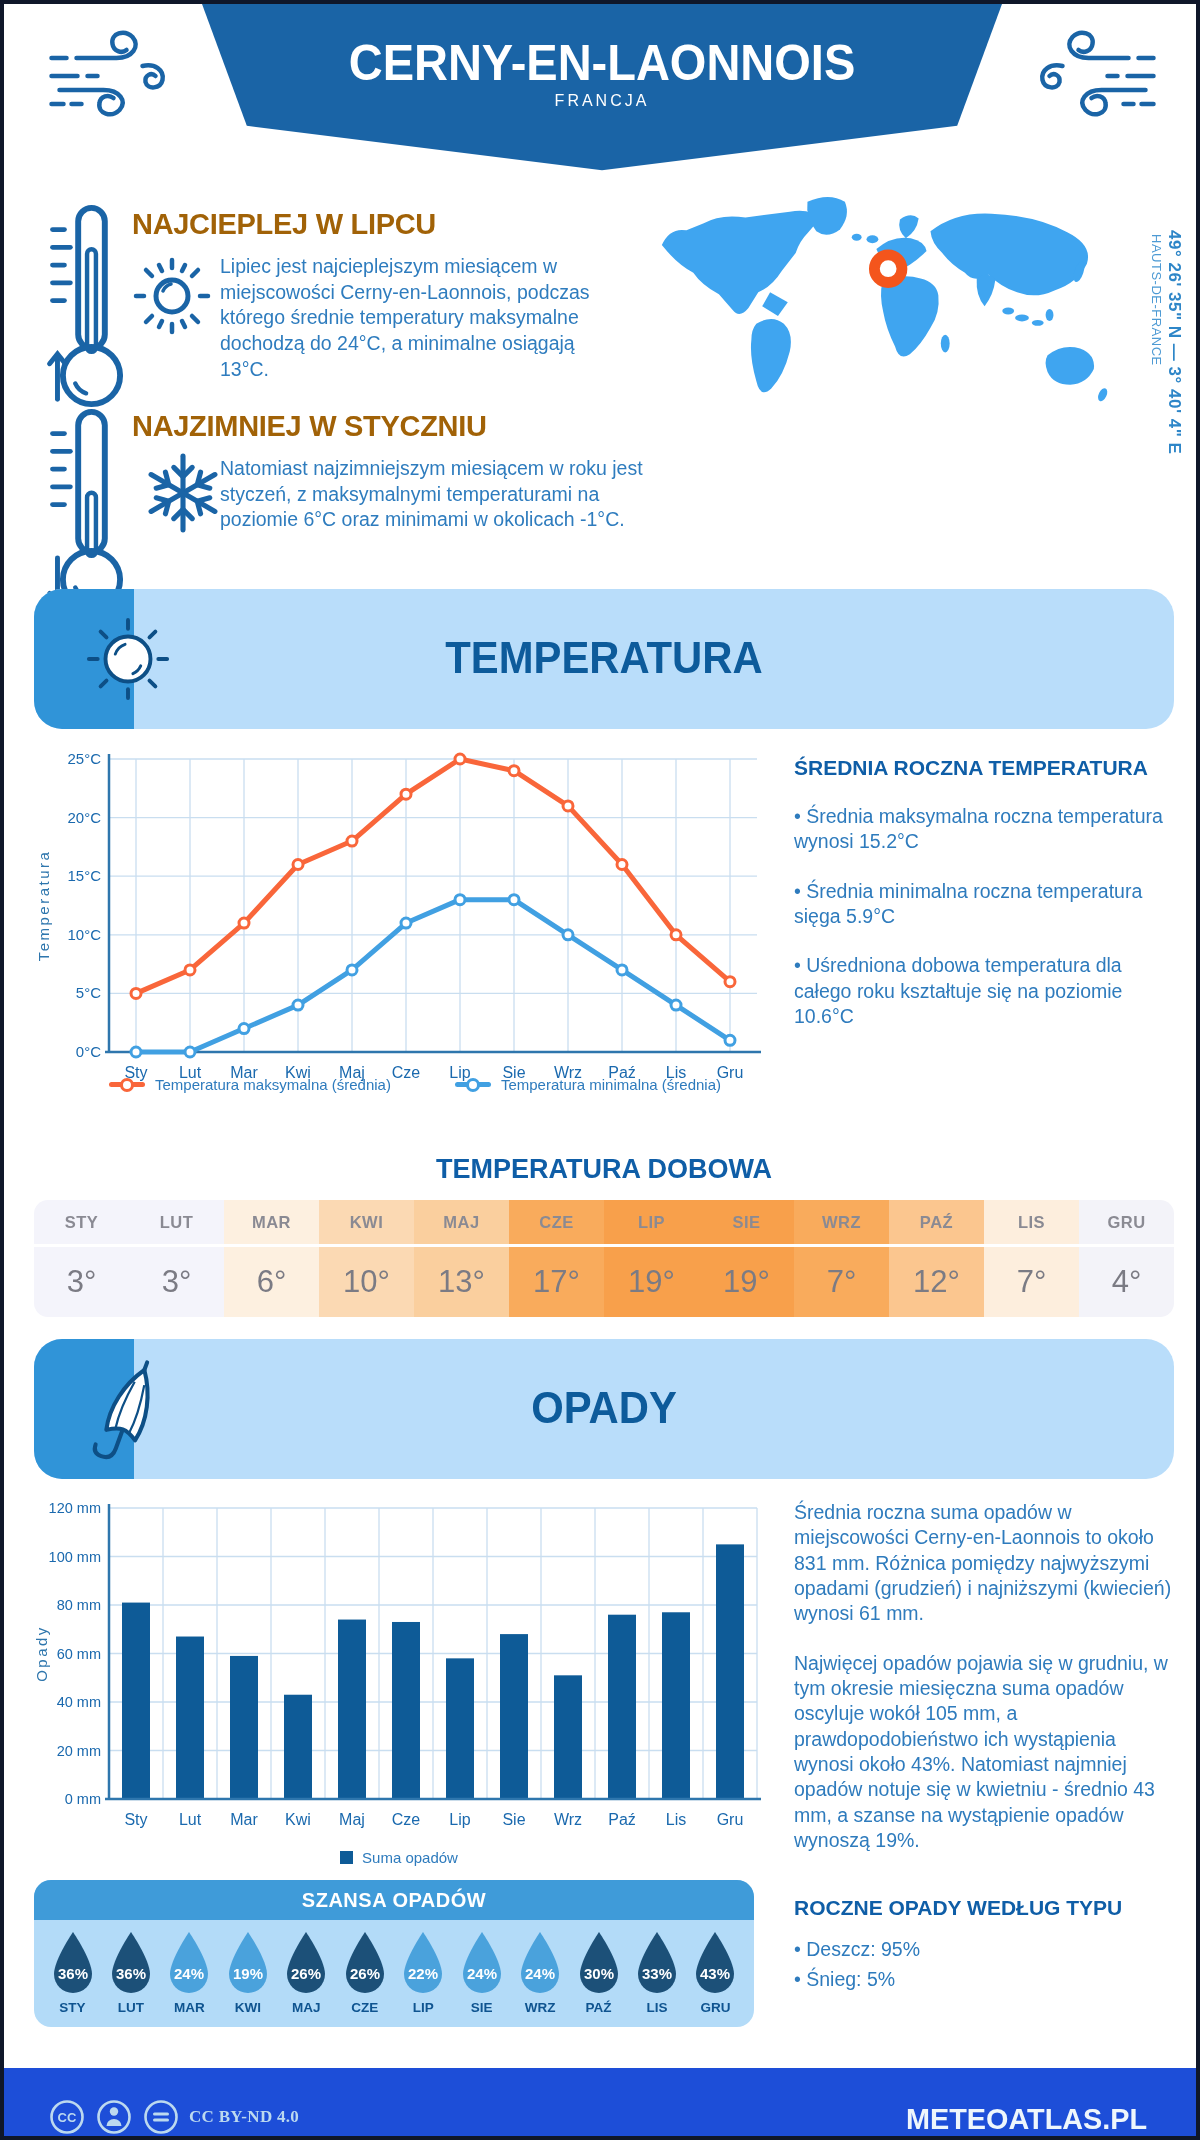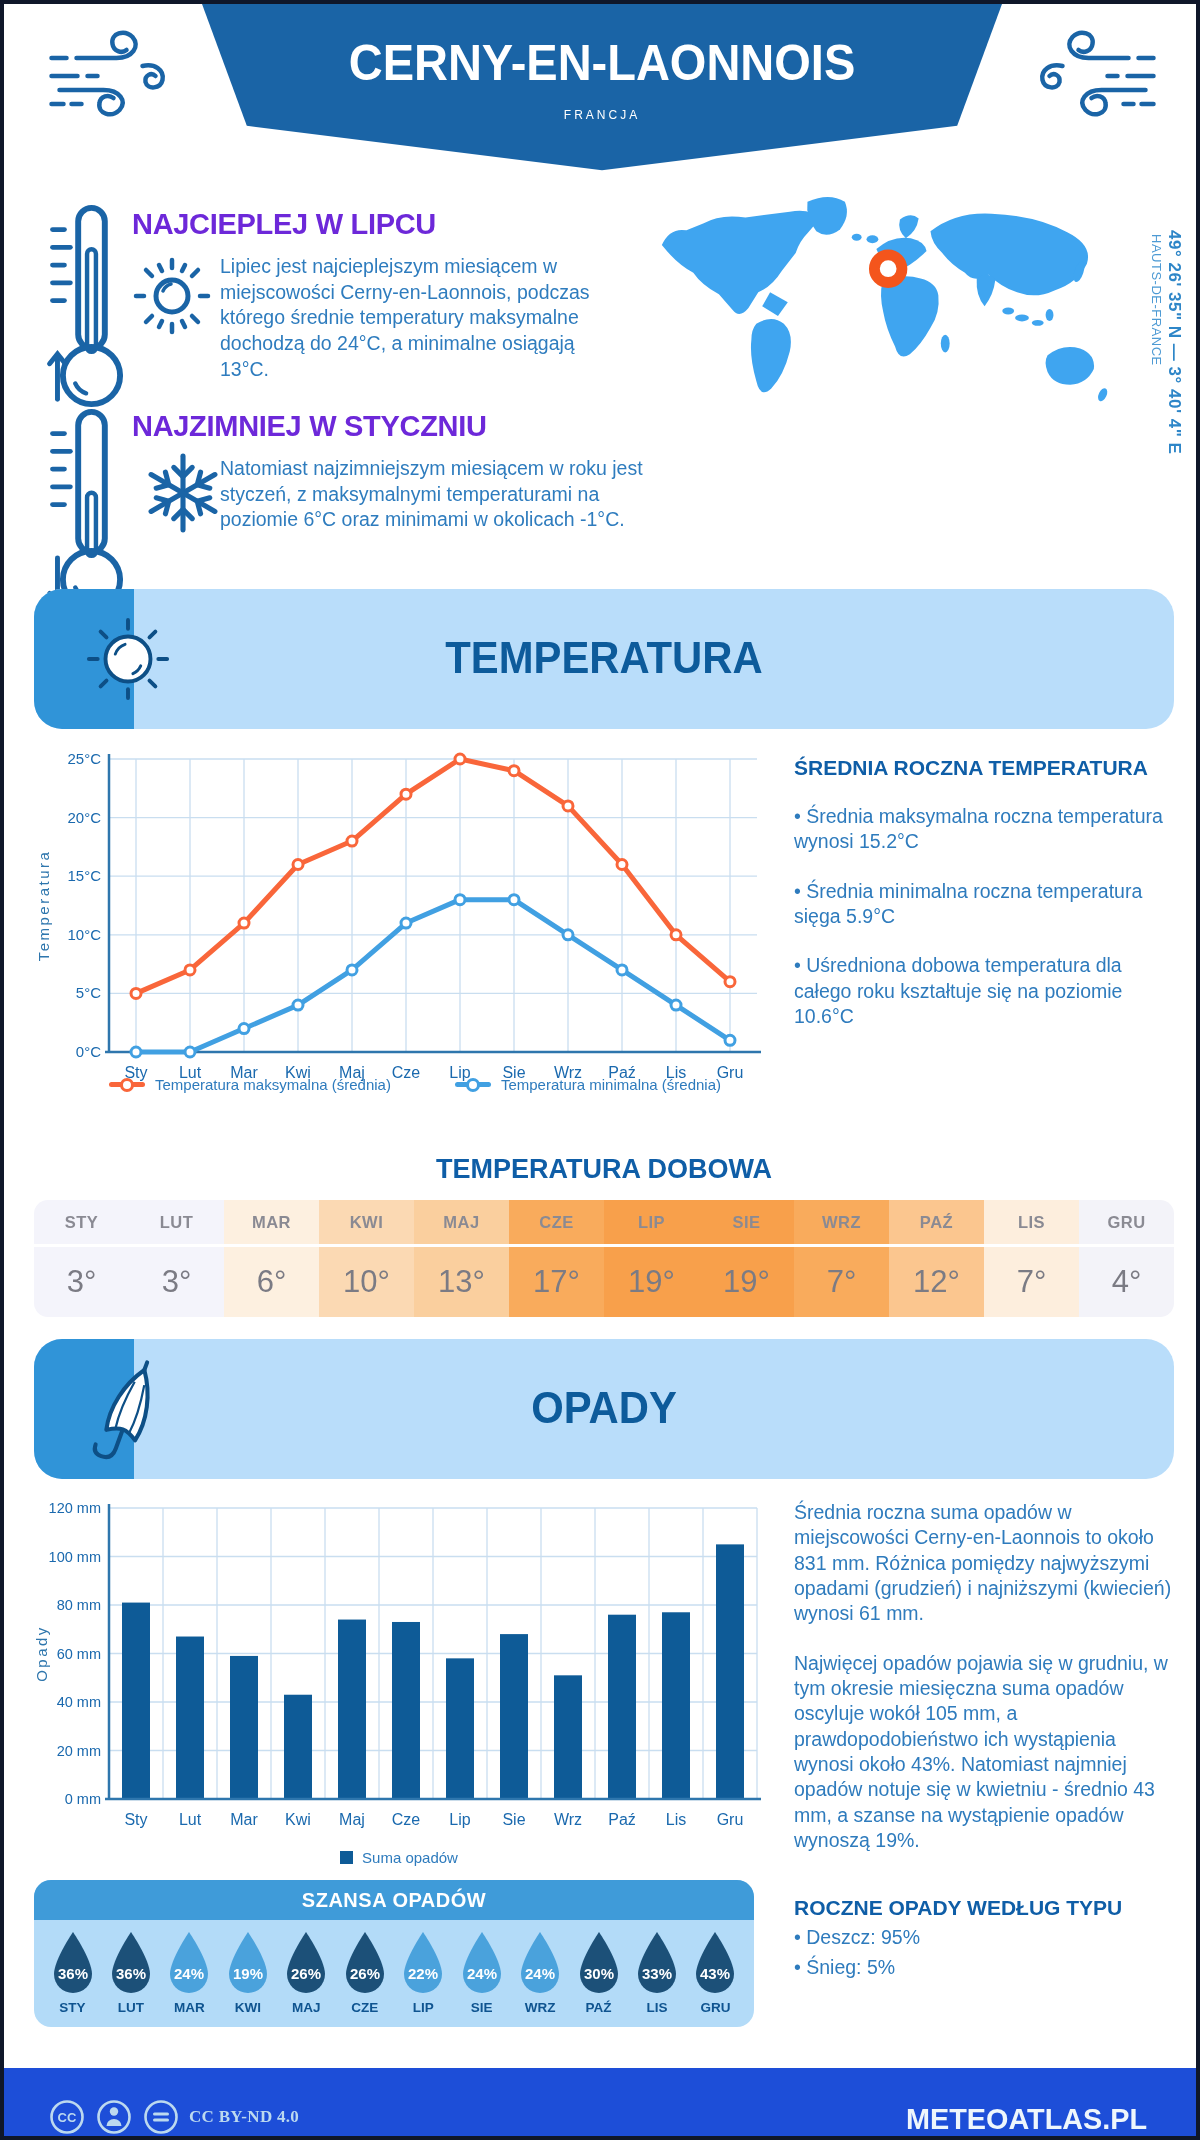--- a/index.html
+++ b/index.html
@@ -2,24 +2,24 @@
 <html><head>
 <meta charset="utf-8">
 <style>
   html,body{margin:0;padding:0;background:#fff;}
   #page{position:relative;width:1200px;height:2140px;background:#fff;border:4px solid #0f172a;box-sizing:border-box;overflow:hidden;font-family:"Liberation Sans",sans-serif;}
   .abs{position:absolute;}
   
   #ribbon{left:198px;top:0;width:800px;height:168px;background:#1a64a6;
     clip-path:polygon(0 0,100% 0,94.4% 72.5%,50% 99%,5.6% 72.5%);text-align:center;color:#fff;}
   #ribbon .title{margin-top:30px;font-size:50px;font-weight:bold;transform:scaleX(.94);letter-spacing:0;}
-  #ribbon .subtitle{margin-top:16px;font-size:12px;letter-spacing:3px;}
+  #ribbon .subtitle{margin-top:0;font-size:16px;letter-spacing:3px;}
   .wind{width:135px;height:100px;}
   
-  .hl-title{font-size:29px;font-weight:bold;color:#6d28d9;letter-spacing:-.3px;}
+  .hl-title{font-size:29px;font-weight:bold;color:#a16207;letter-spacing:-.3px;}
   .hl-text{font-size:19.5px;line-height:1.32;color:#2e7cbe;}
   
   .banner{left:30px;width:1140px;height:140px;background:#b9ddfa;border-radius:28px;overflow:hidden;}
   .banner .accent{position:absolute;left:0;top:0;width:100px;height:140px;background:#3094d8;}
   .banner .banner-title{position:absolute;left:0;top:44px;width:100%;text-align:center;font-size:44px;font-weight:bold;color:#0d5b9b;transform:scaleX(.95);}
   
   .col-title{font-size:21px;font-weight:bold;color:#0f5ea7;}
   .col-text{font-size:19.5px;line-height:1.3;color:#2e7bbd;}
   .col-text p{margin:0 0 24px 0;}
   
@@ -480,21 +480,21 @@
           </svg><div class="m">LIS</div></div>
         <div class="drop-item"><svg viewBox="0 0 46 64" width="46" height="64">
             <path d="M23 2 C23 2 4 30 4 44 a19 19 0 0 0 38 0 C42 30 23 2 23 2 Z" fill="#1c5078"></path>
             <text x="23" y="49" text-anchor="middle" font-size="15" font-weight="bold" fill="#ffffff">43%</text>
           </svg><div class="m">GRU</div></div>
       </div>
   </div>
 
   <div class="abs" style="left:790px;top:1892px;width:378px">
     <div class="col-title">ROCZNE OPADY WEDŁUG TYPU</div>
-    <div class="col-text" style="margin-top:2px;line-height:1.55">
+    <div class="col-text" style="margin-top:14px;line-height:1.55">
       <div>• Deszcz: 95%</div>
       <div>• Śnieg: 5%</div>
     </div>
   </div>
 
   <div id="footer" class="abs">
     <div class="lic">
       <svg width="38" height="38" viewBox="0 0 38 38">
         <circle cx="19" cy="19" r="15.5" fill="none" stroke="#bcd9ef" stroke-width="2.6"></circle>
         <text x="19" y="24" text-anchor="middle" font-size="13" font-weight="bold" fill="#bcd9ef">CC</text>

